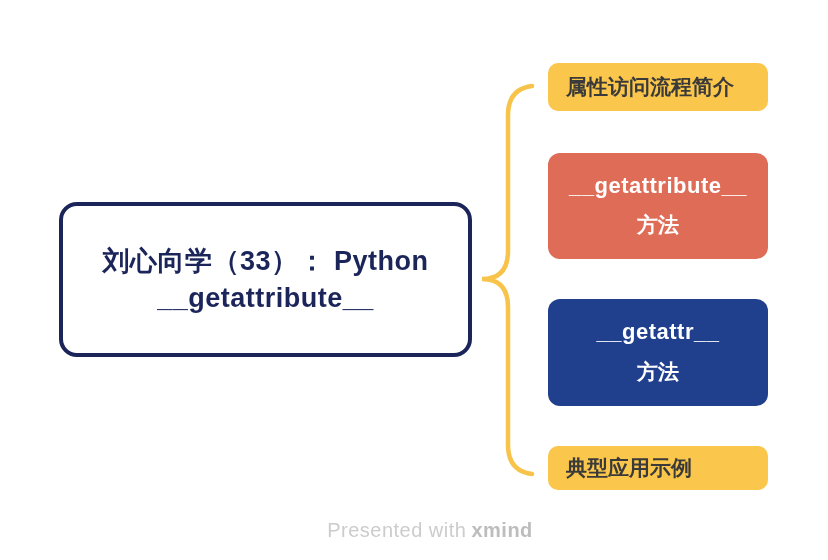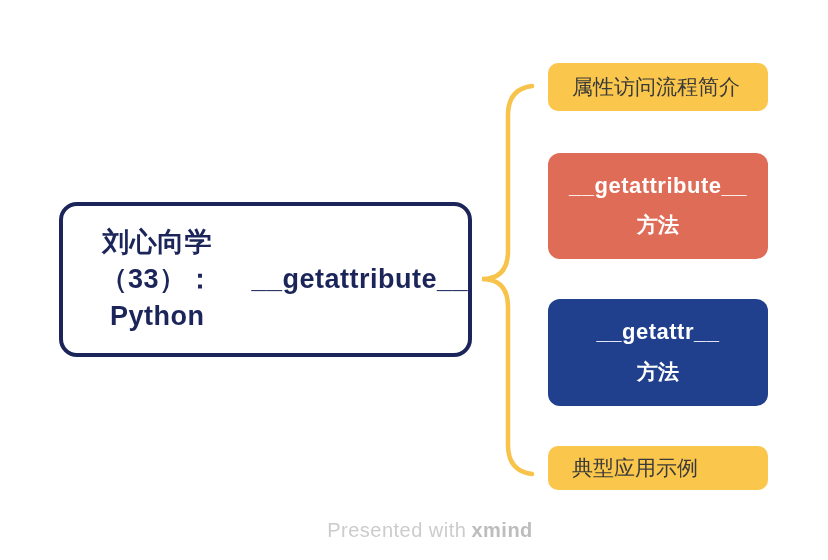--- a/index.html
+++ b/index.html
@@ -14,21 +14,21 @@
     background: #ffffff;
   }
   
   .center-topic {
     position: absolute;
     left: 59px; top: 202px;
     width: 413px; height: 155px;
     background: #ffffff;
     border: 4px solid #1B2559;
     border-radius: 18px;
-    display: flex; flex-direction: row;
+    display: flex; flex-direction: column;
     align-items: center; justify-content: center;
     color: #1B2559;
     font-size: 27px; line-height: 37px; font-weight: 700;
     text-align: center;
     letter-spacing: 0.5px;
   }
   
   .brace-svg {
     position: absolute;
     left: 470px; top: 75px;
@@ -36,23 +36,23 @@
   }
   
   .branch {
     position: absolute;
     left: 548px; width: 220px;
   }
   .branch.small {
     background: #FAC64B;
     border-radius: 10px;
     display: flex; align-items: center;
-    padding-left: 24px;
+    padding-left: 18px;
     color: #3A3A3A;
-    font-size: 21px; font-weight: 400;
+    font-size: 21px; font-weight: 700;
   }
   .branch.big {
     border-radius: 12px;
     display: flex; flex-direction: column;
     align-items: center; justify-content: space-evenly;
     color: #ffffff;
     text-align: center;
     padding: 8px 0;
   }
   .branch.big .latin-line { font-size: 22px; font-weight: 700; letter-spacing: 0.5px; }

